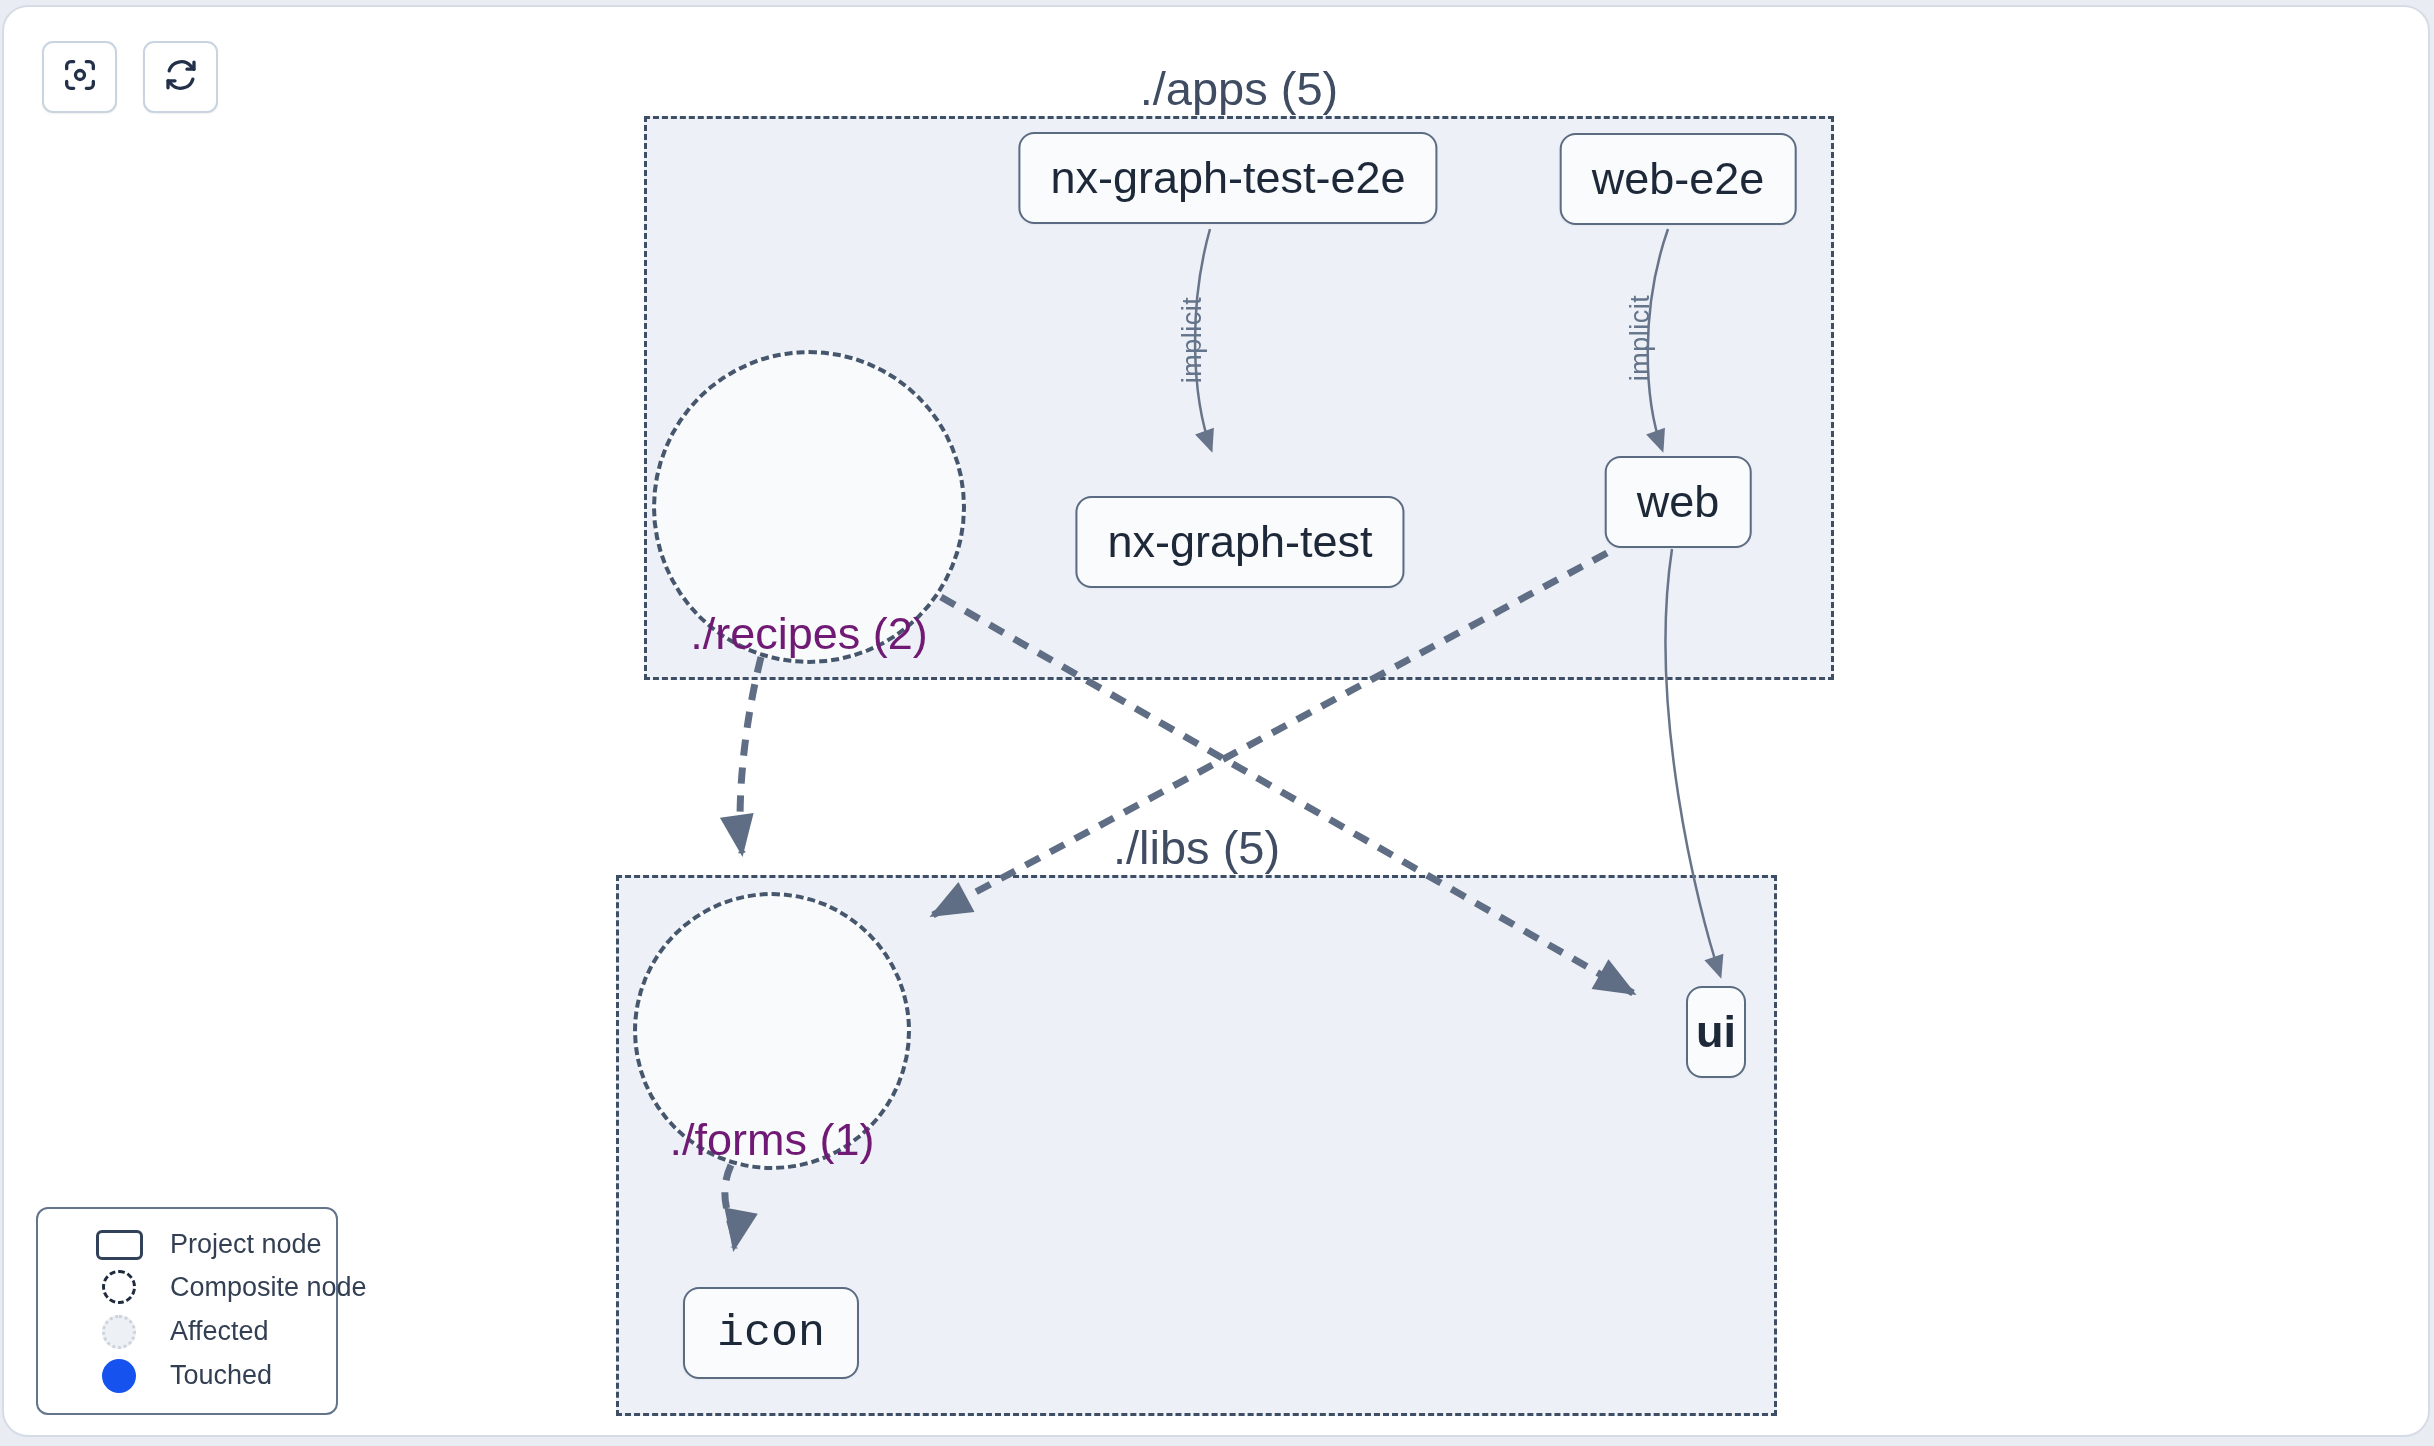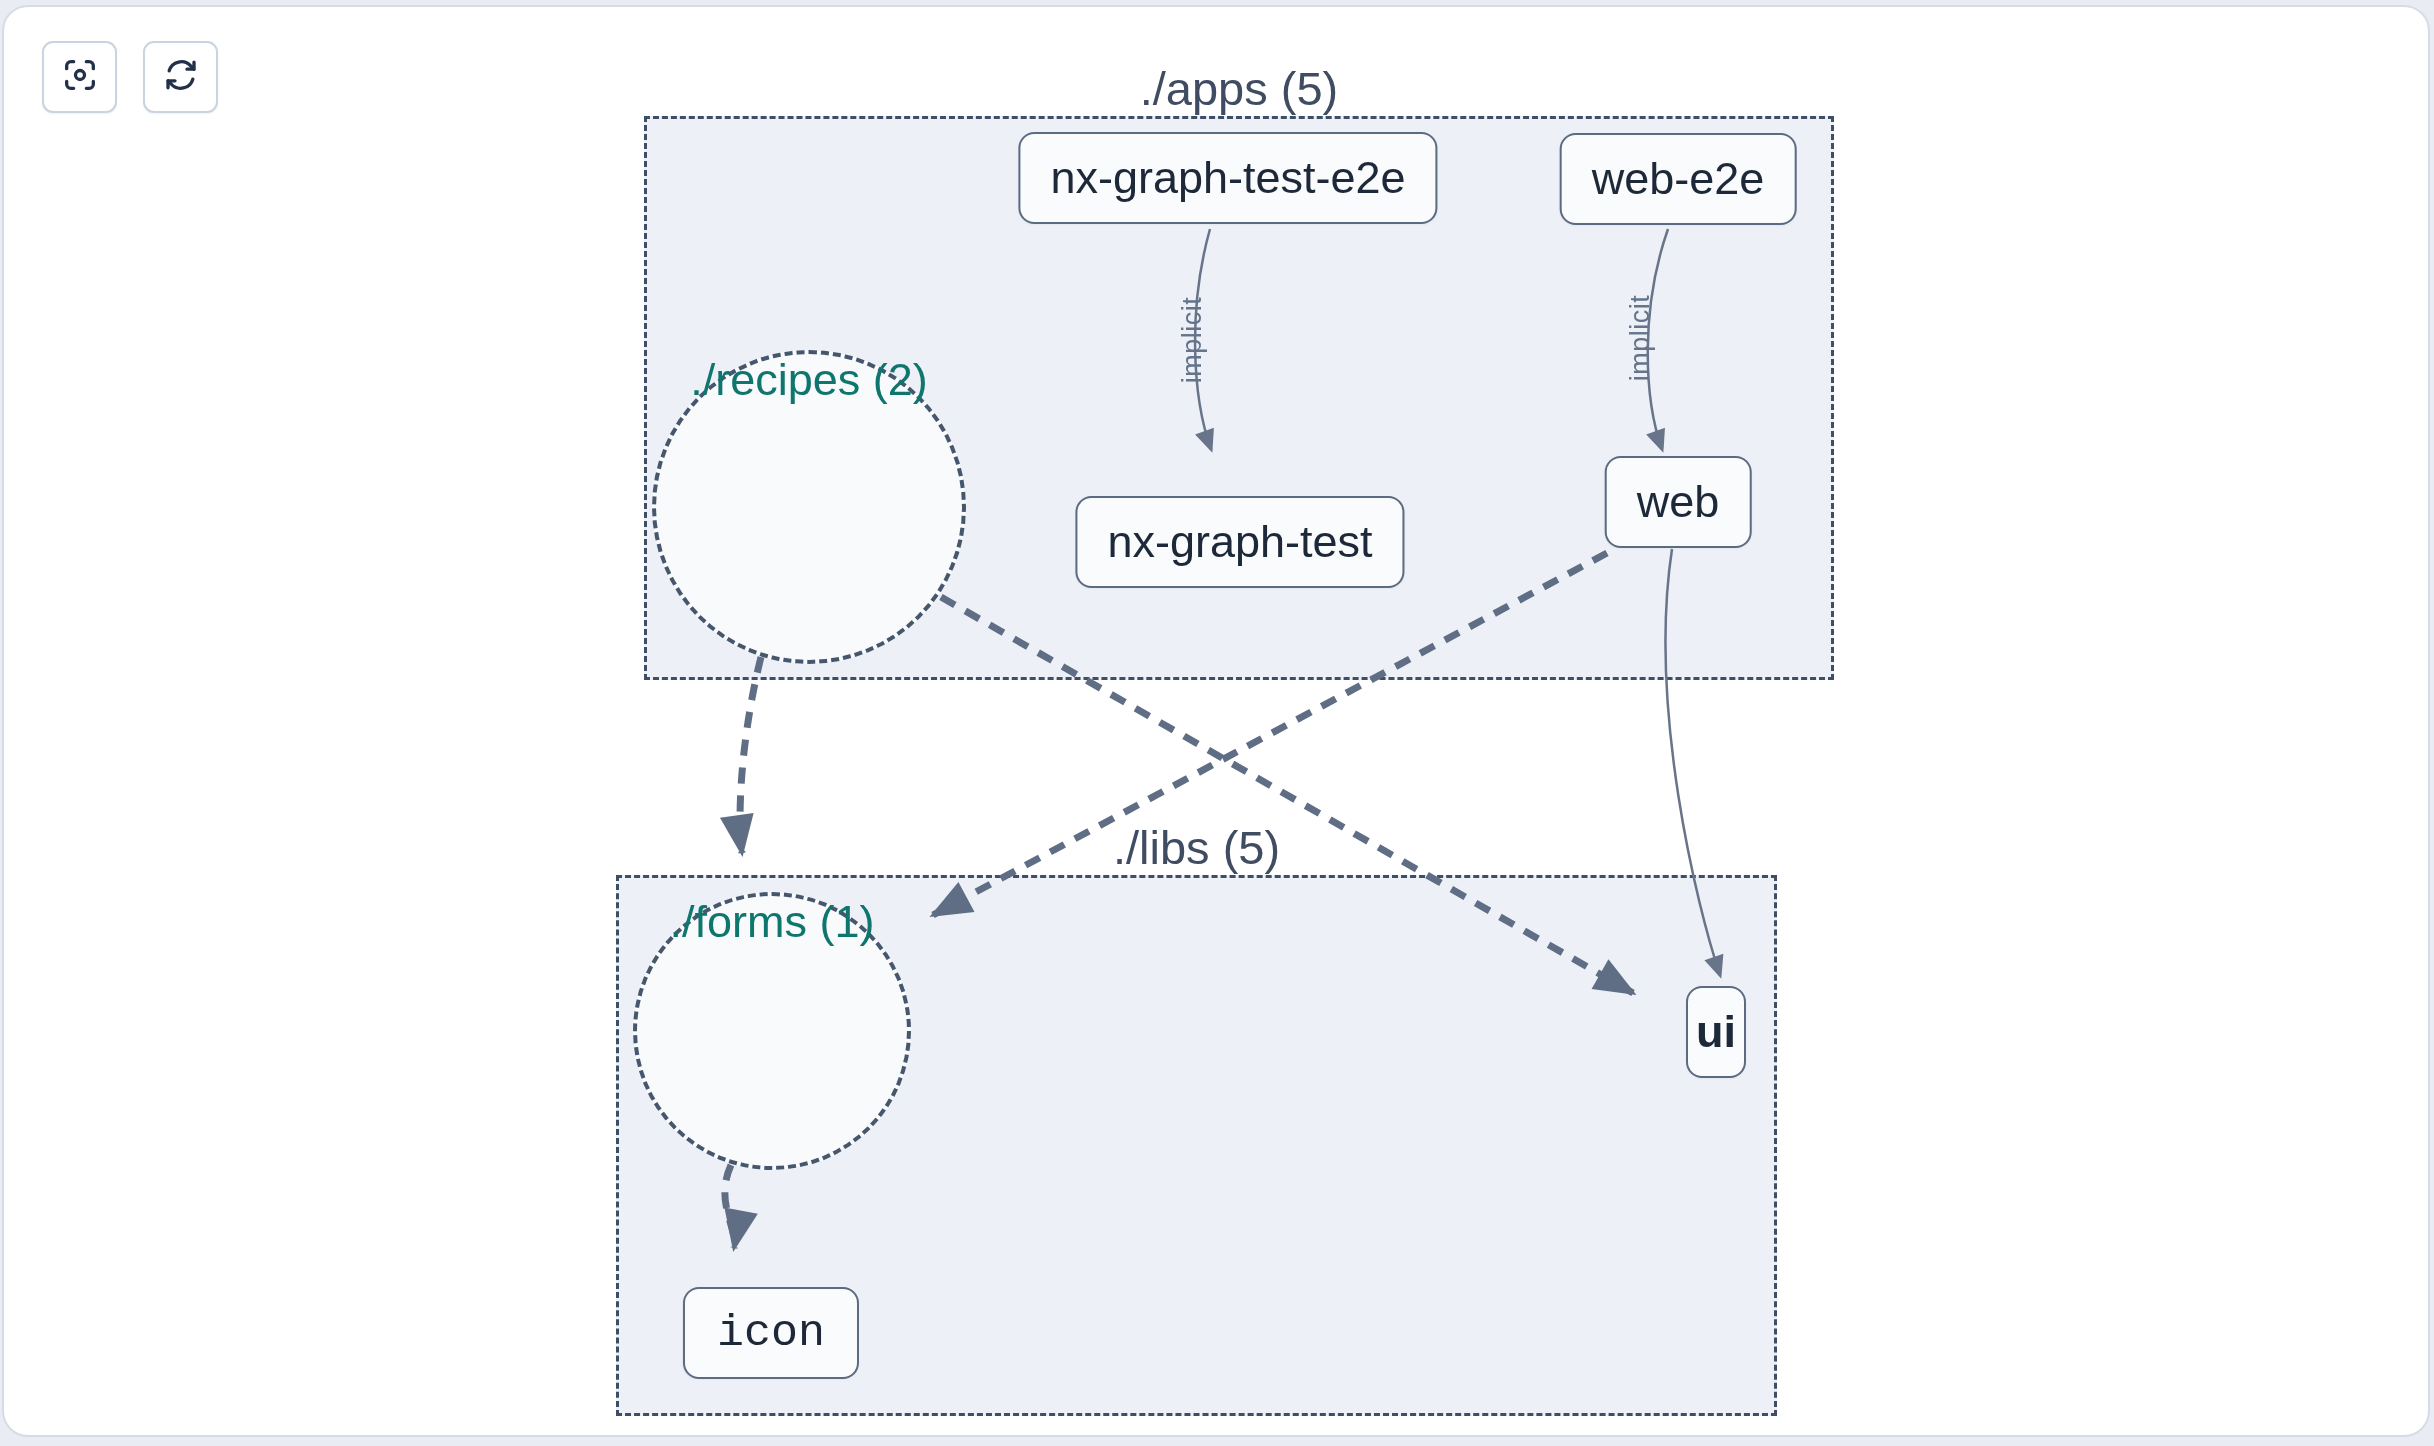--- a/index.html
+++ b/index.html
@@ -29,22 +29,22 @@
   }
   .group-apps { left:627px; top:109px; width:1190px; height:564px;margin-left:13px; }
   .group-libs { left:612px; top:868px; width:1161px; height:541px; }
   .group-label {
     position:absolute; left:50%; top:-58px; transform:translateX(-50%);
     font-size:47px; color:#3f4c61; white-space:nowrap; line-height:56px;
   }
   
   .composite {
     position:absolute; border:4px dashed #46566d; border-radius:50%;
-    background:#f8fafc; display:flex; align-items:flex-start; justify-content:center;
-    font-size:45px; color:#0f766e; z-index:2; cursor:pointer; white-space:nowrap;
+    background:#f8fafc; display:flex; align-items:flex-end; justify-content:center;
+    font-size:45px; color:#701a75; z-index:2; cursor:pointer; white-space:nowrap;
   }
   .circle-recipes { left:648px; top:343px; width:314px; height:314px; }
   .circle-forms  { left:629px; top:885px; width:278px; height:278px; }
   
   .edges { position:absolute; left:0; top:0; width:2434px; height:1446px; z-index:3; }
   .edges path.edge { pointer-events:stroke; cursor:pointer; }
   .edge-thin  { stroke:#68748a; stroke-width:2.5; fill:none; }
   .edge-thick { stroke:#5f6e84; stroke-width:7; fill:none; stroke-dasharray:16 12; }
   .edge-label {
     position:absolute; transform:translate(-50%,-50%) rotate(-90deg);
@@ -157,14 +157,40 @@
   <div class="pnode n-web">
     <span>web</span>
   </div>
   <div class="pnode n-ui">
     <span>ui</span>
   </div>
   <div class="pnode n-icon">
     <span>icon</span>
   </div>
 
+  <div class="legend">
+    <div class="legend-row">
+      <div class="legend-swatch">
+          <div class="sw-project"></div>
+        </div>
+      <div class="legend-label">Project node</div>
+    </div>
+    <div class="legend-row">
+      <div class="legend-swatch">
+          <div class="sw-composite"></div>
+        </div>
+      <div class="legend-label">Composite node</div>
+    </div>
+    <div class="legend-row">
+      <div class="legend-swatch">
+          <div class="sw-affected"></div>
+        </div>
+      <div class="legend-label">Affected</div>
+    </div>
+    <div class="legend-row">
+      <div class="legend-swatch">
+          <div class="sw-touched"></div>
+        </div>
+      <div class="legend-label">Touched</div>
+    </div>
+  </div>
 
 </div>
 
 </body></html>

